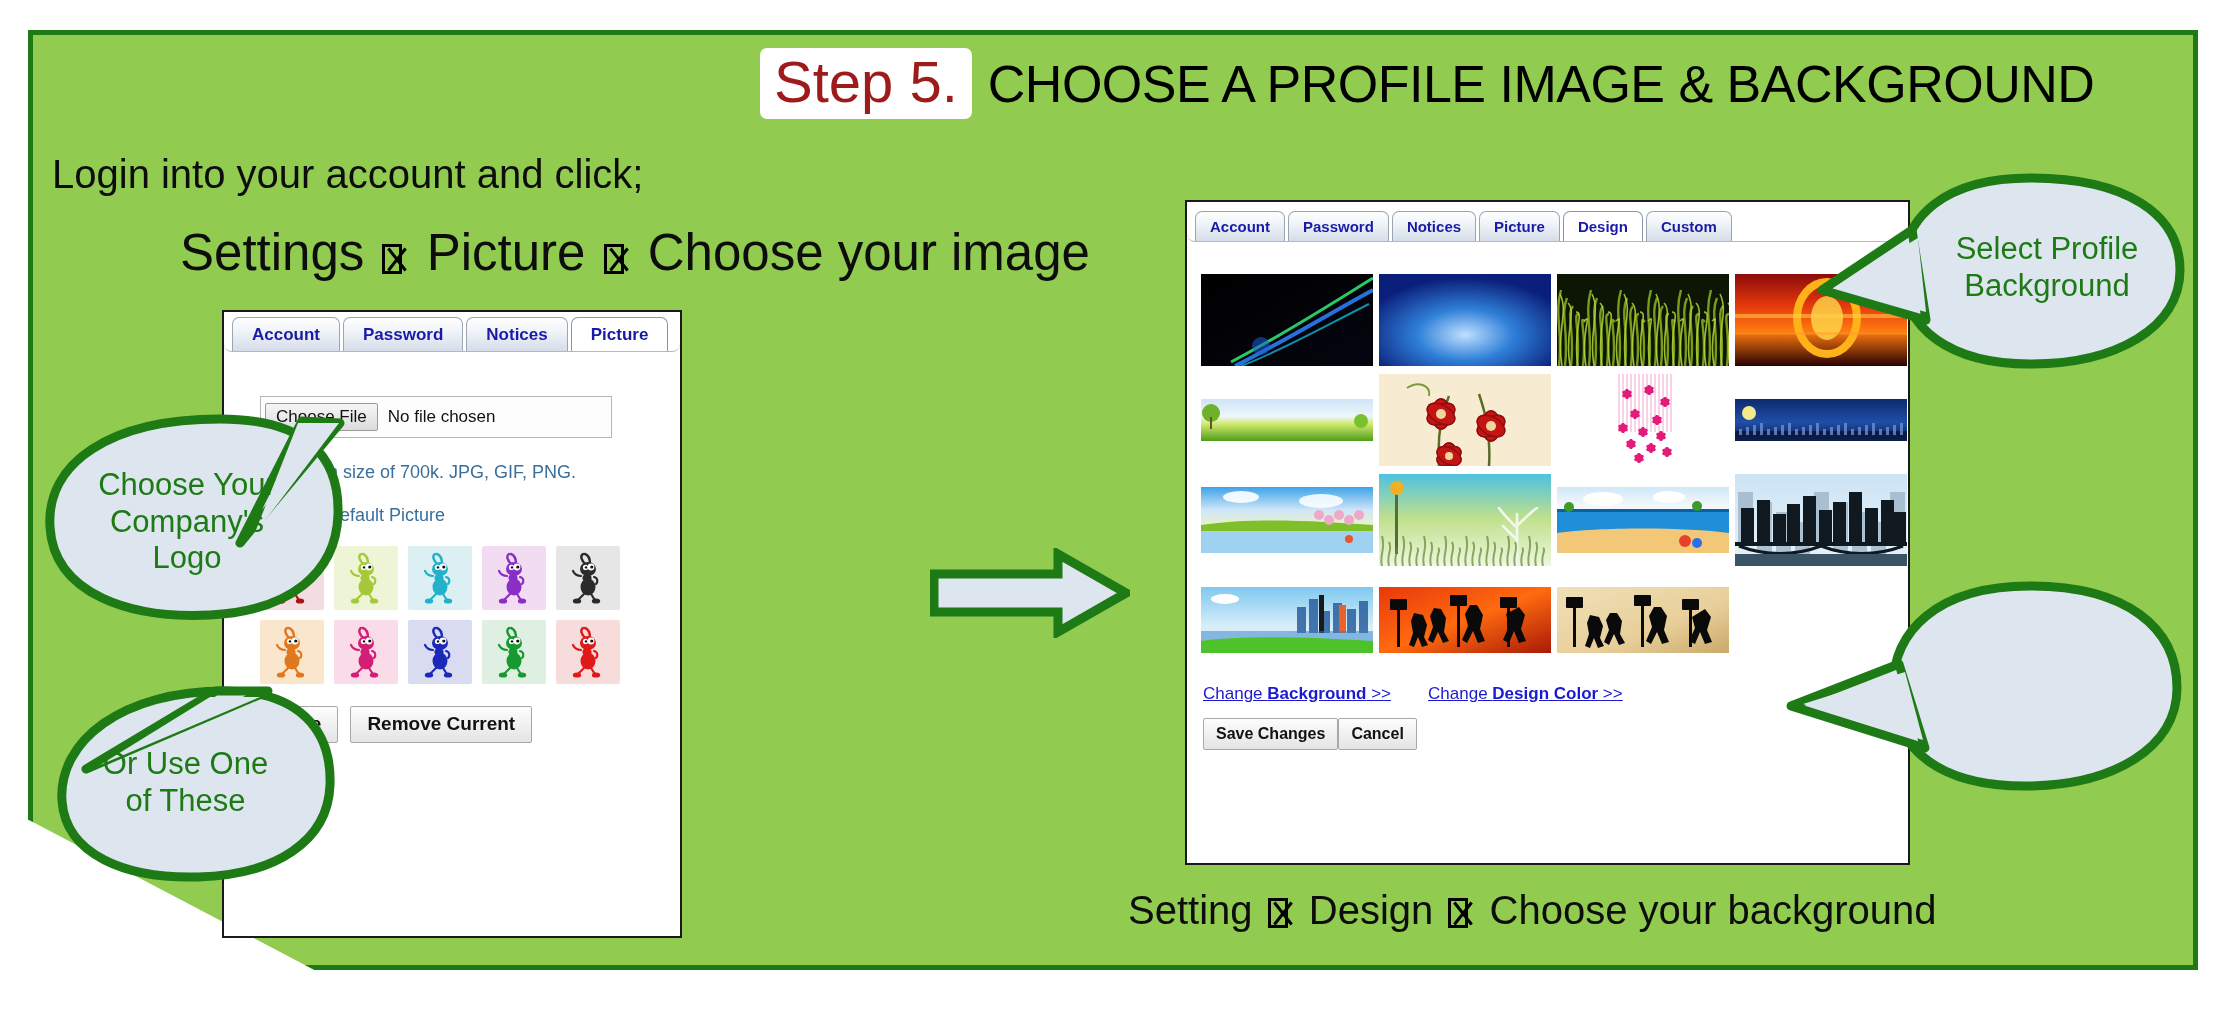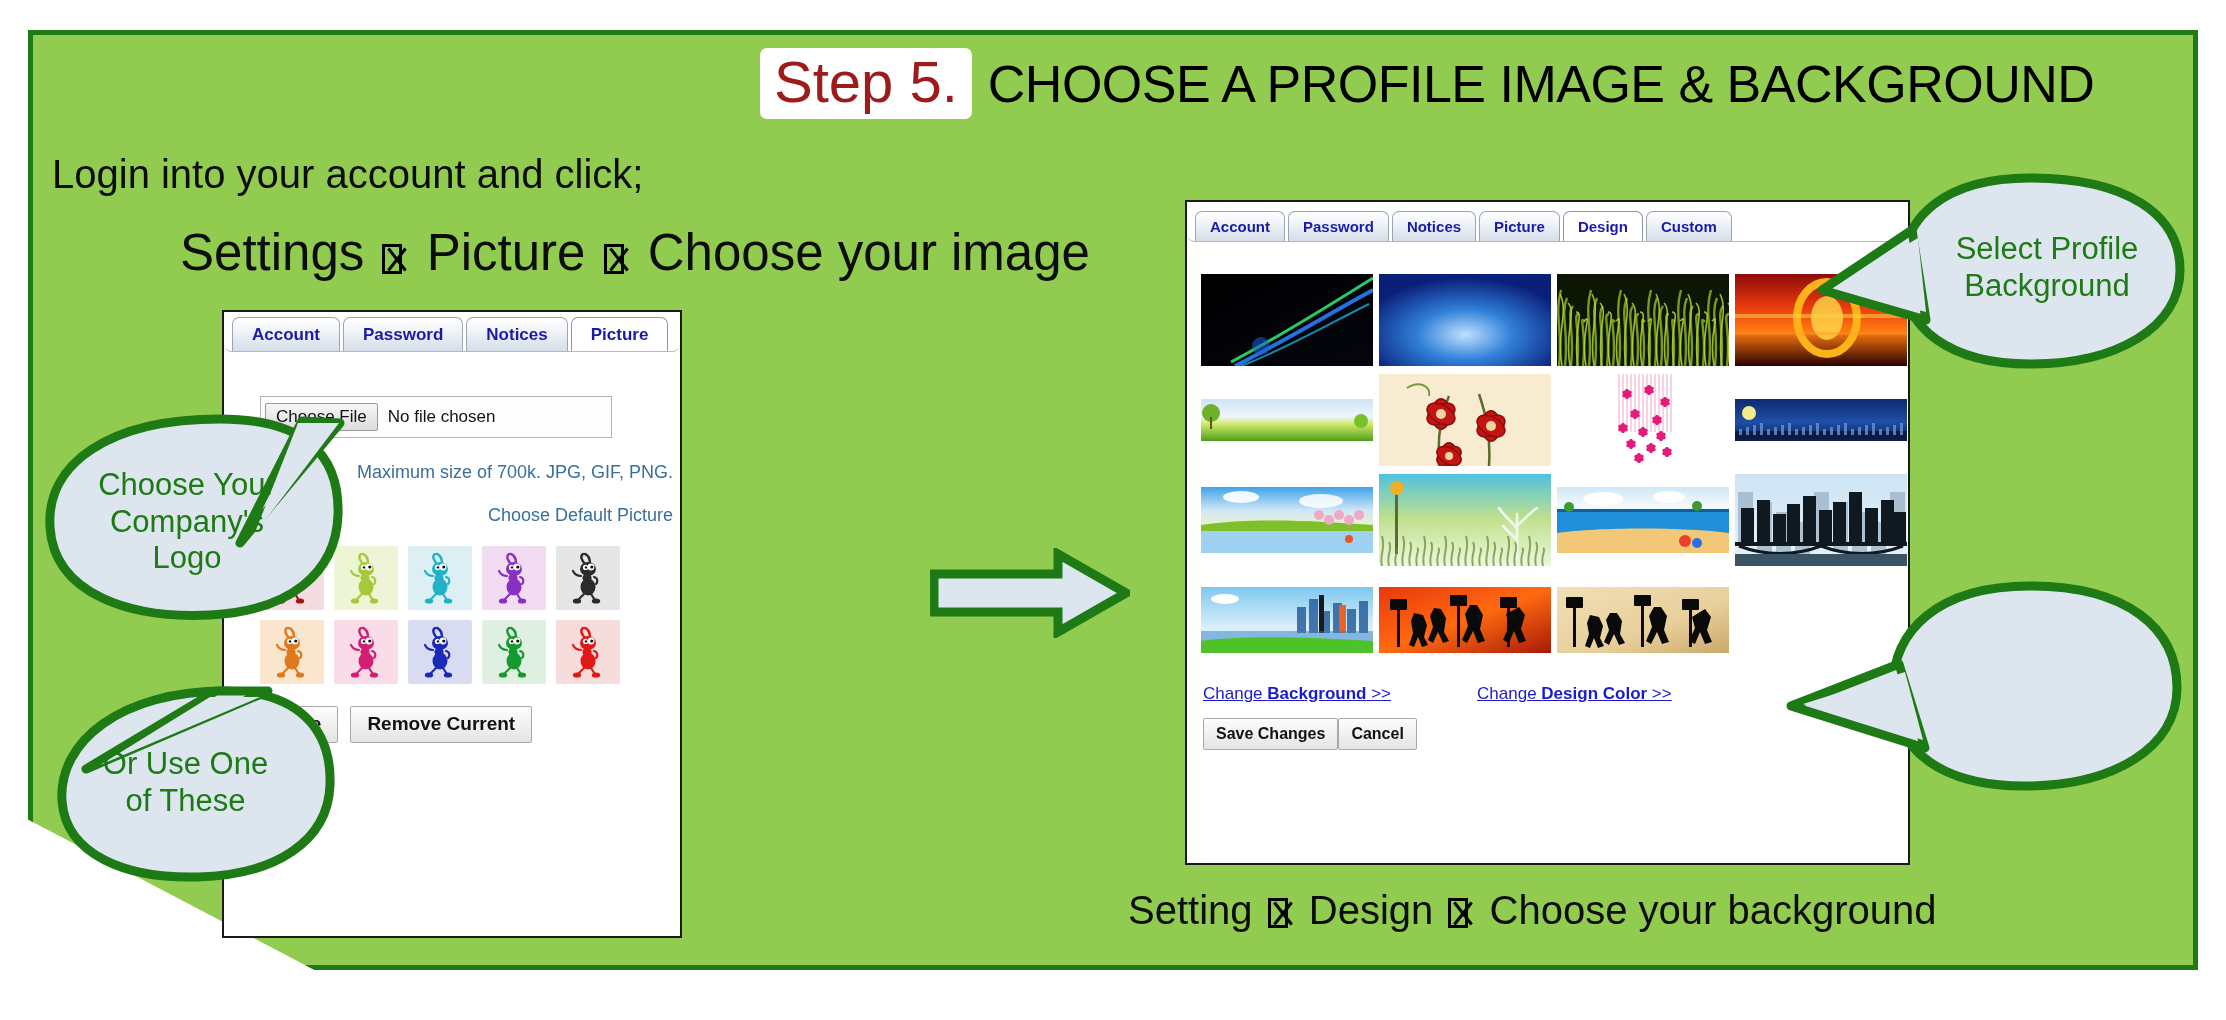--- a/index.html
+++ b/index.html
@@ -114,21 +114,21 @@
     margin-right: 3px;
     white-space: nowrap;
     line-height: 1;
   }
   .shot-left .tab { font-size: 17px; padding: 8px 19px; }
   .tab.active {
     background: #ffffff;
     border-color: #8b97a5;
     z-index: 2;
   }
-  .tabpane { padding: 18px 7px 0 0; position: relative; text-align: right; }
+  .tabpane { padding: 18px 7px 0 0; position: relative; }
 
   
   .fileinput-wrap {
     margin: 26px 0 0 36px;
     width: 352px; height: 42px;
     border: 1px solid #b5b5b5;
     background: #fdfdfd;
     display: flex; align-items: center;
     padding: 0 4px;
   }
@@ -185,21 +185,21 @@
     grid-auto-rows: 92px;
     gap: 8px 6px;
   }
   .bg-cell { position: relative; overflow: hidden; background: #fff; display:flex; align-items:center; }
   .bg-thumb { width: 100%; height: 100%; display: block; }
   .bg-thumb.short { height: 42px; align-self: center; }
   .bg-thumb.mid   { height: 66px; align-self: center; }
 
   .links-row {
     margin: 18px 0 0 16px;
-    display: flex; gap: 86px;
+    display: flex; gap: 37px;
     font-size: 17px;
   }
   .dlink { color: #1a1ad0; text-decoration: underline; white-space: nowrap; }
   .dlink b { font-weight: bold; }
   .savebar { margin: 14px 0 0 16px; display: flex; }
 
   
   .block-arrow { position: absolute; left: 930px; top: 548px; width: 200px; height: 90px; }
 
   

